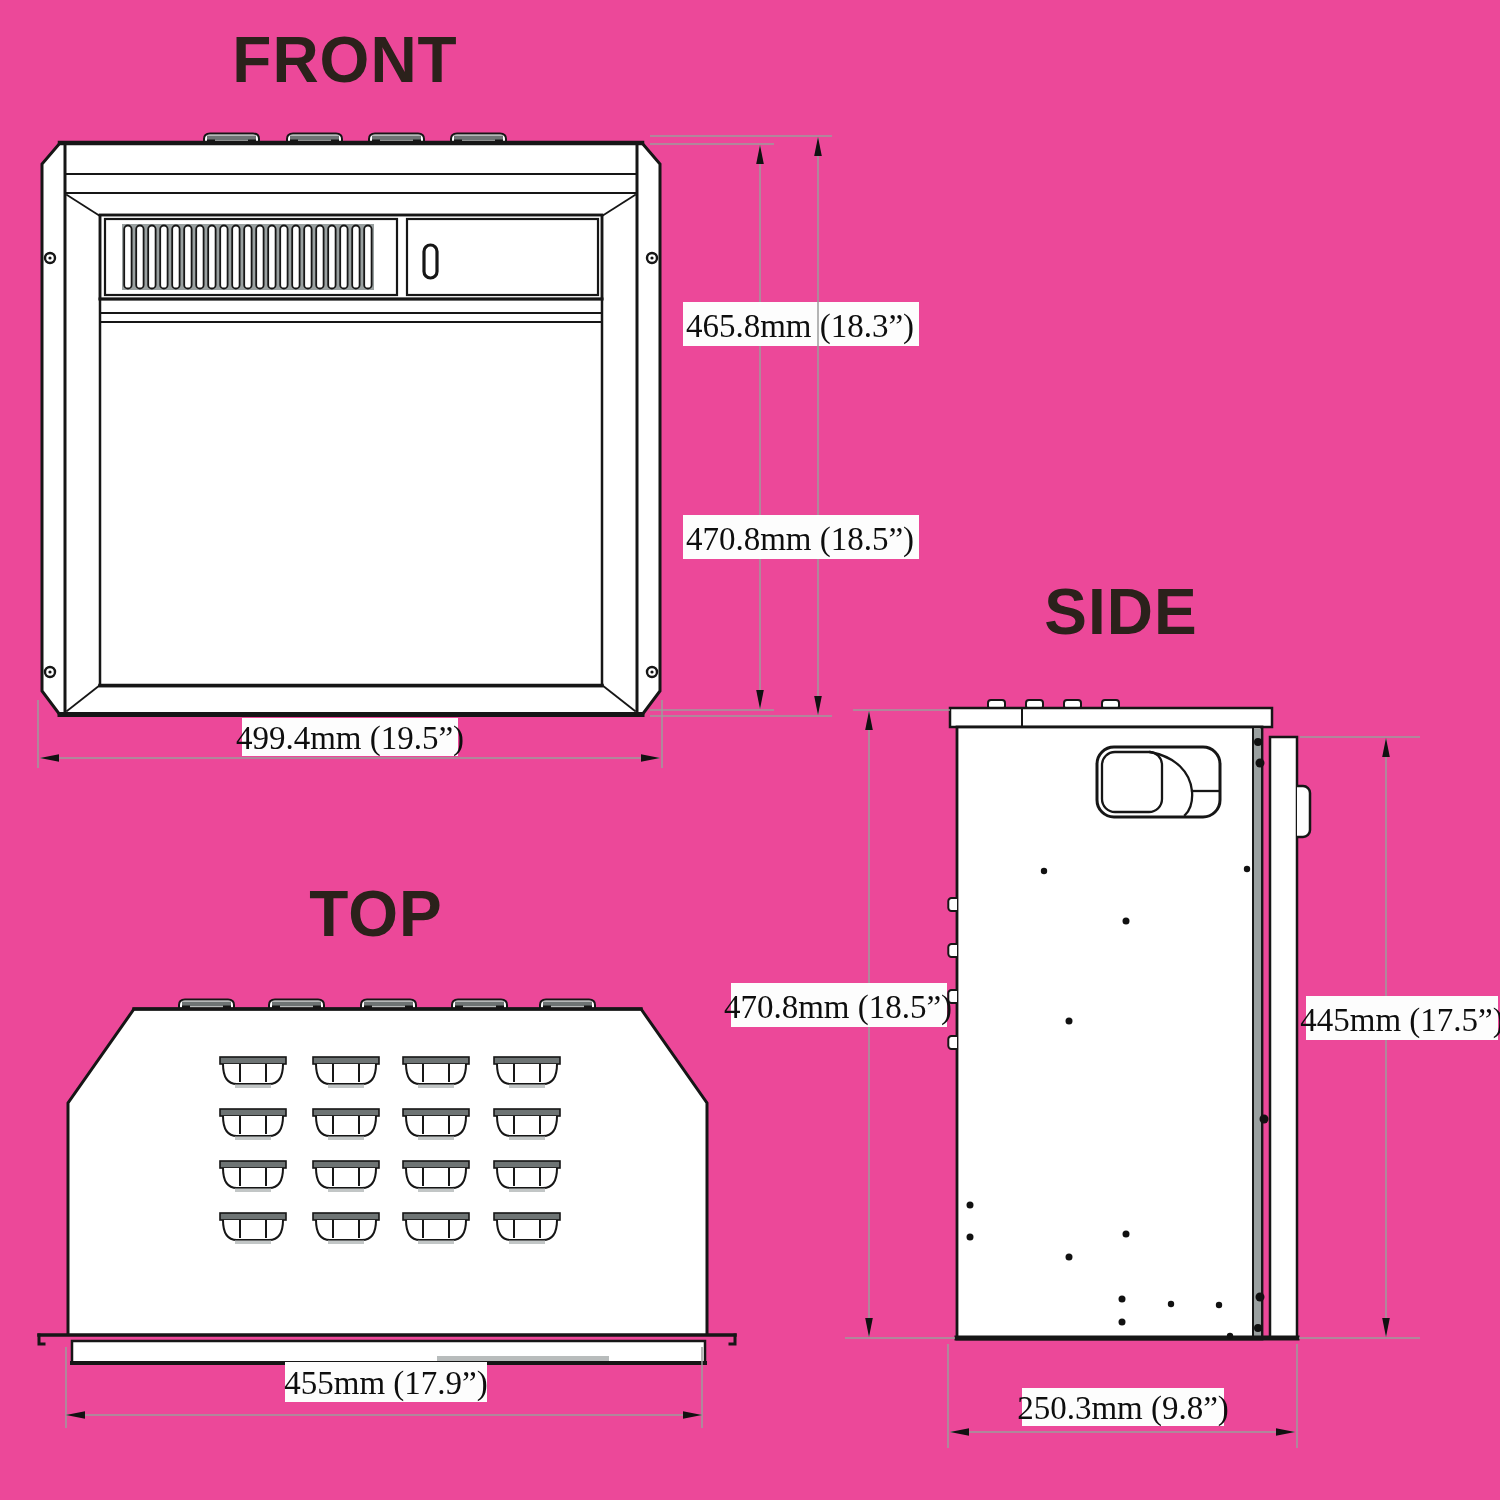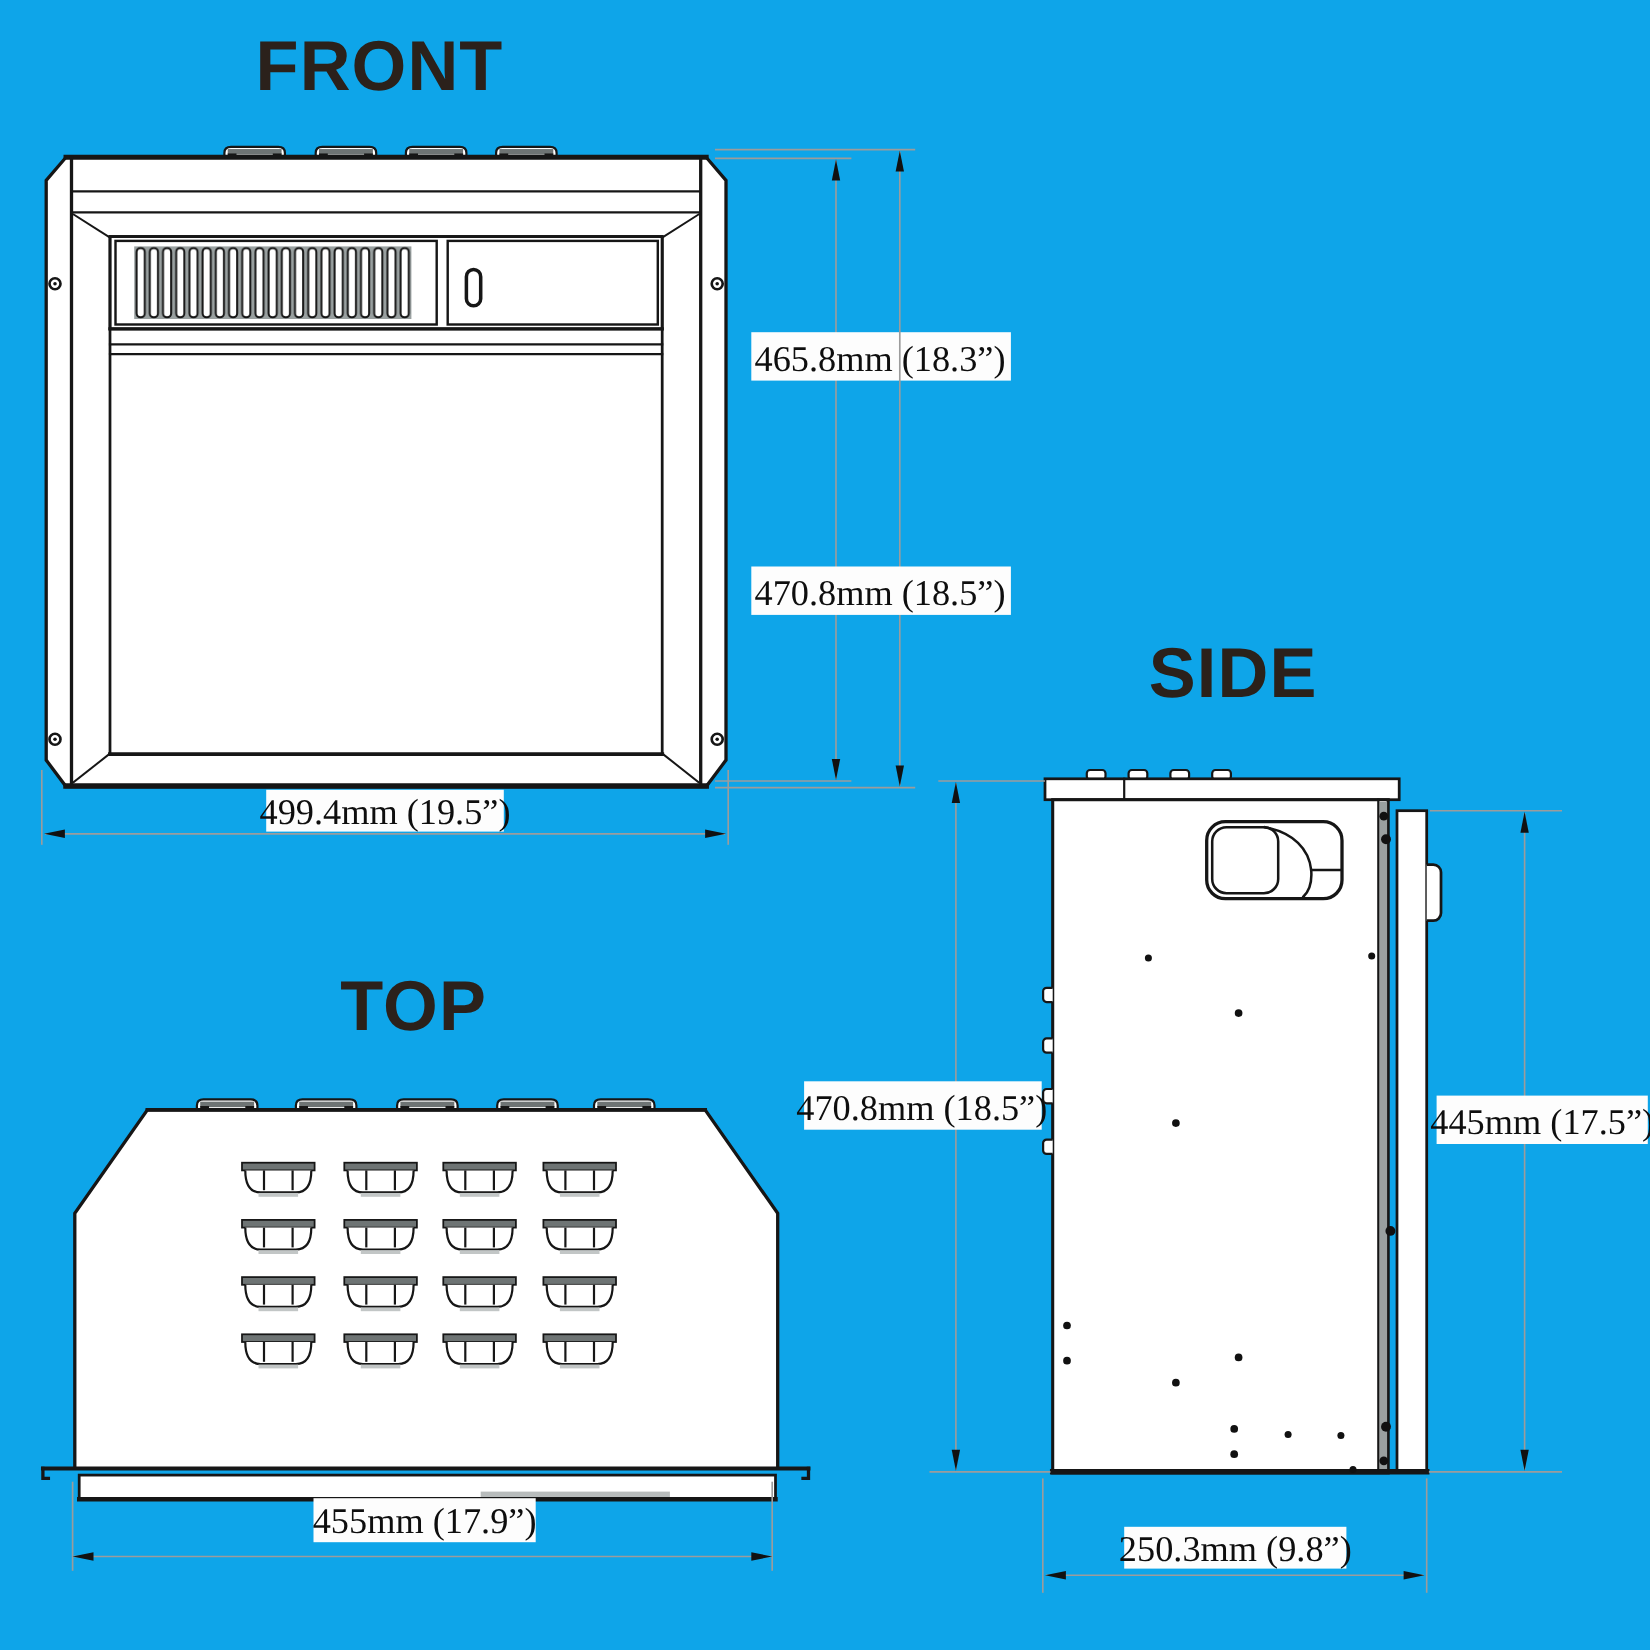--- a/index.html
+++ b/index.html
@@ -1,16 +1,16 @@
 <!DOCTYPE html>
 <html><head>
 <meta charset="utf-8">
 <style>
   html,body{margin:0;padding:0;background:#fdfdfd;}
-  .page{width:1500px;height:1500px;position:relative;background:#0ea5e9;overflow:hidden;}
+  .page{width:1500px;height:1500px;position:relative;background:#ec4899;overflow:hidden;}
   .t{font-family:"Liberation Sans",sans-serif;font-weight:bold;font-size:64px;fill:#2b211b;letter-spacing:1px;}
   .d{font-family:"Liberation Serif",serif;font-size:33px;fill:#0e0e0e;}
   .ln{stroke:#161616;fill:none;stroke-linecap:square;}
   .fw{stroke:#161616;fill:#ffffff;}
   .dim{stroke:#9c9c9c;stroke-width:1.5;fill:none;}
   .arr{fill:#111111;stroke:none;}
   .bg{fill:#fdfdfd;stroke:none;}
   .dot{fill:#111111;stroke:none;}
 </style>
 </head>

